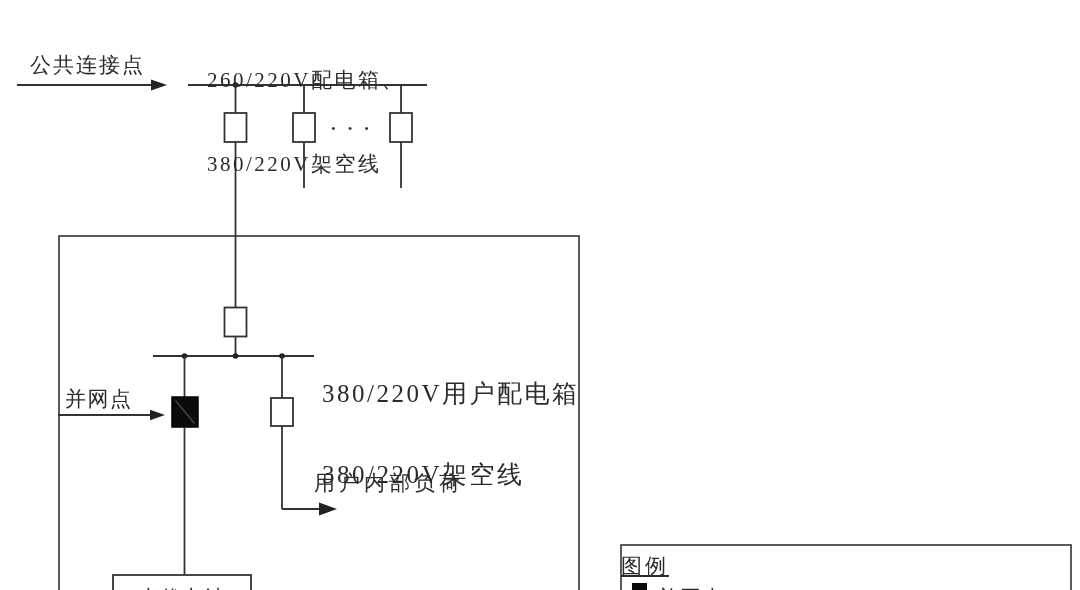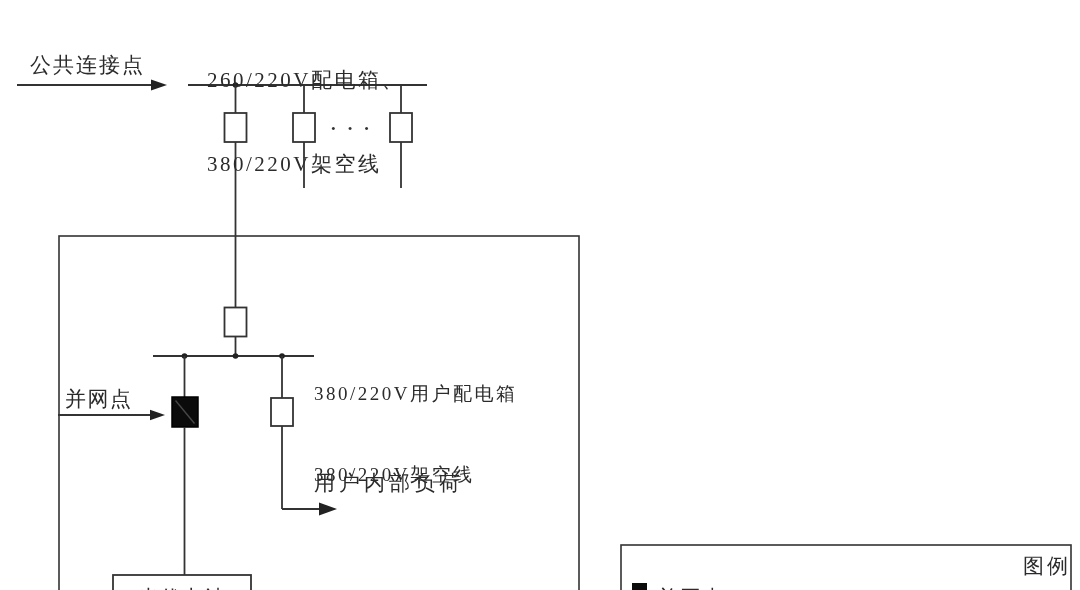--- a/index.html
+++ b/index.html
@@ -6,26 +6,26 @@
   #stage{
     position:relative;width:1080px;height:590px;overflow:hidden;
     background:#ffffff;
     font-family:"Liberation Serif","DejaVu Serif",serif;
     color:#2b2b2b;
   }
   #diagram-svg{position:absolute;left:0;top:0;}
   .lbl{position:absolute;white-space:pre;color:#2b2b2b;}
   .lbl-pcc{left:30px;top:51px;font-size:21px;letter-spacing:2px;}
   .lbl-grid{left:207px;top:10px;font-size:21px;line-height:28px;letter-spacing:2.5px;}
-  .lbl-user{left:314px;top:326px;font-size:19px;line-height:27px;letter-spacing:2.5px;}
+  .lbl-user{left:322px;top:326px;font-size:25px;line-height:27px;letter-spacing:2.5px;}
   .lbl-poi{left:65px;top:385px;font-size:21px;letter-spacing:1.5px;}
   .lbl-load{left:314px;top:469px;font-size:21px;letter-spacing:4px;}
   .lbl-ellipsis{left:329px;top:114px;font-size:26px;letter-spacing:8px;color:#333;}
   .lbl-source{left:113px;top:584px;width:138px;text-align:center;font-size:21px;letter-spacing:1px;}
-  .lbl-legend-title{left:621px;top:552px;width:450px;text-align:right;font-size:21px;letter-spacing:3px;}
+  .lbl-legend-title{left:621px;top:552px;width:450px;text-align:left;font-size:21px;letter-spacing:3px;text-decoration:underline;}
   .lbl-legend-item{left:657px;top:584px;font-size:21px;letter-spacing:2px;}
 </style>
 </head>
 <body>
 
 <div id="stage">
 
   <svg id="diagram-svg" width="1080" height="590" viewBox="0 0 1080 590">
     <g stroke="#333333" stroke-width="1.8" fill="none">
 

